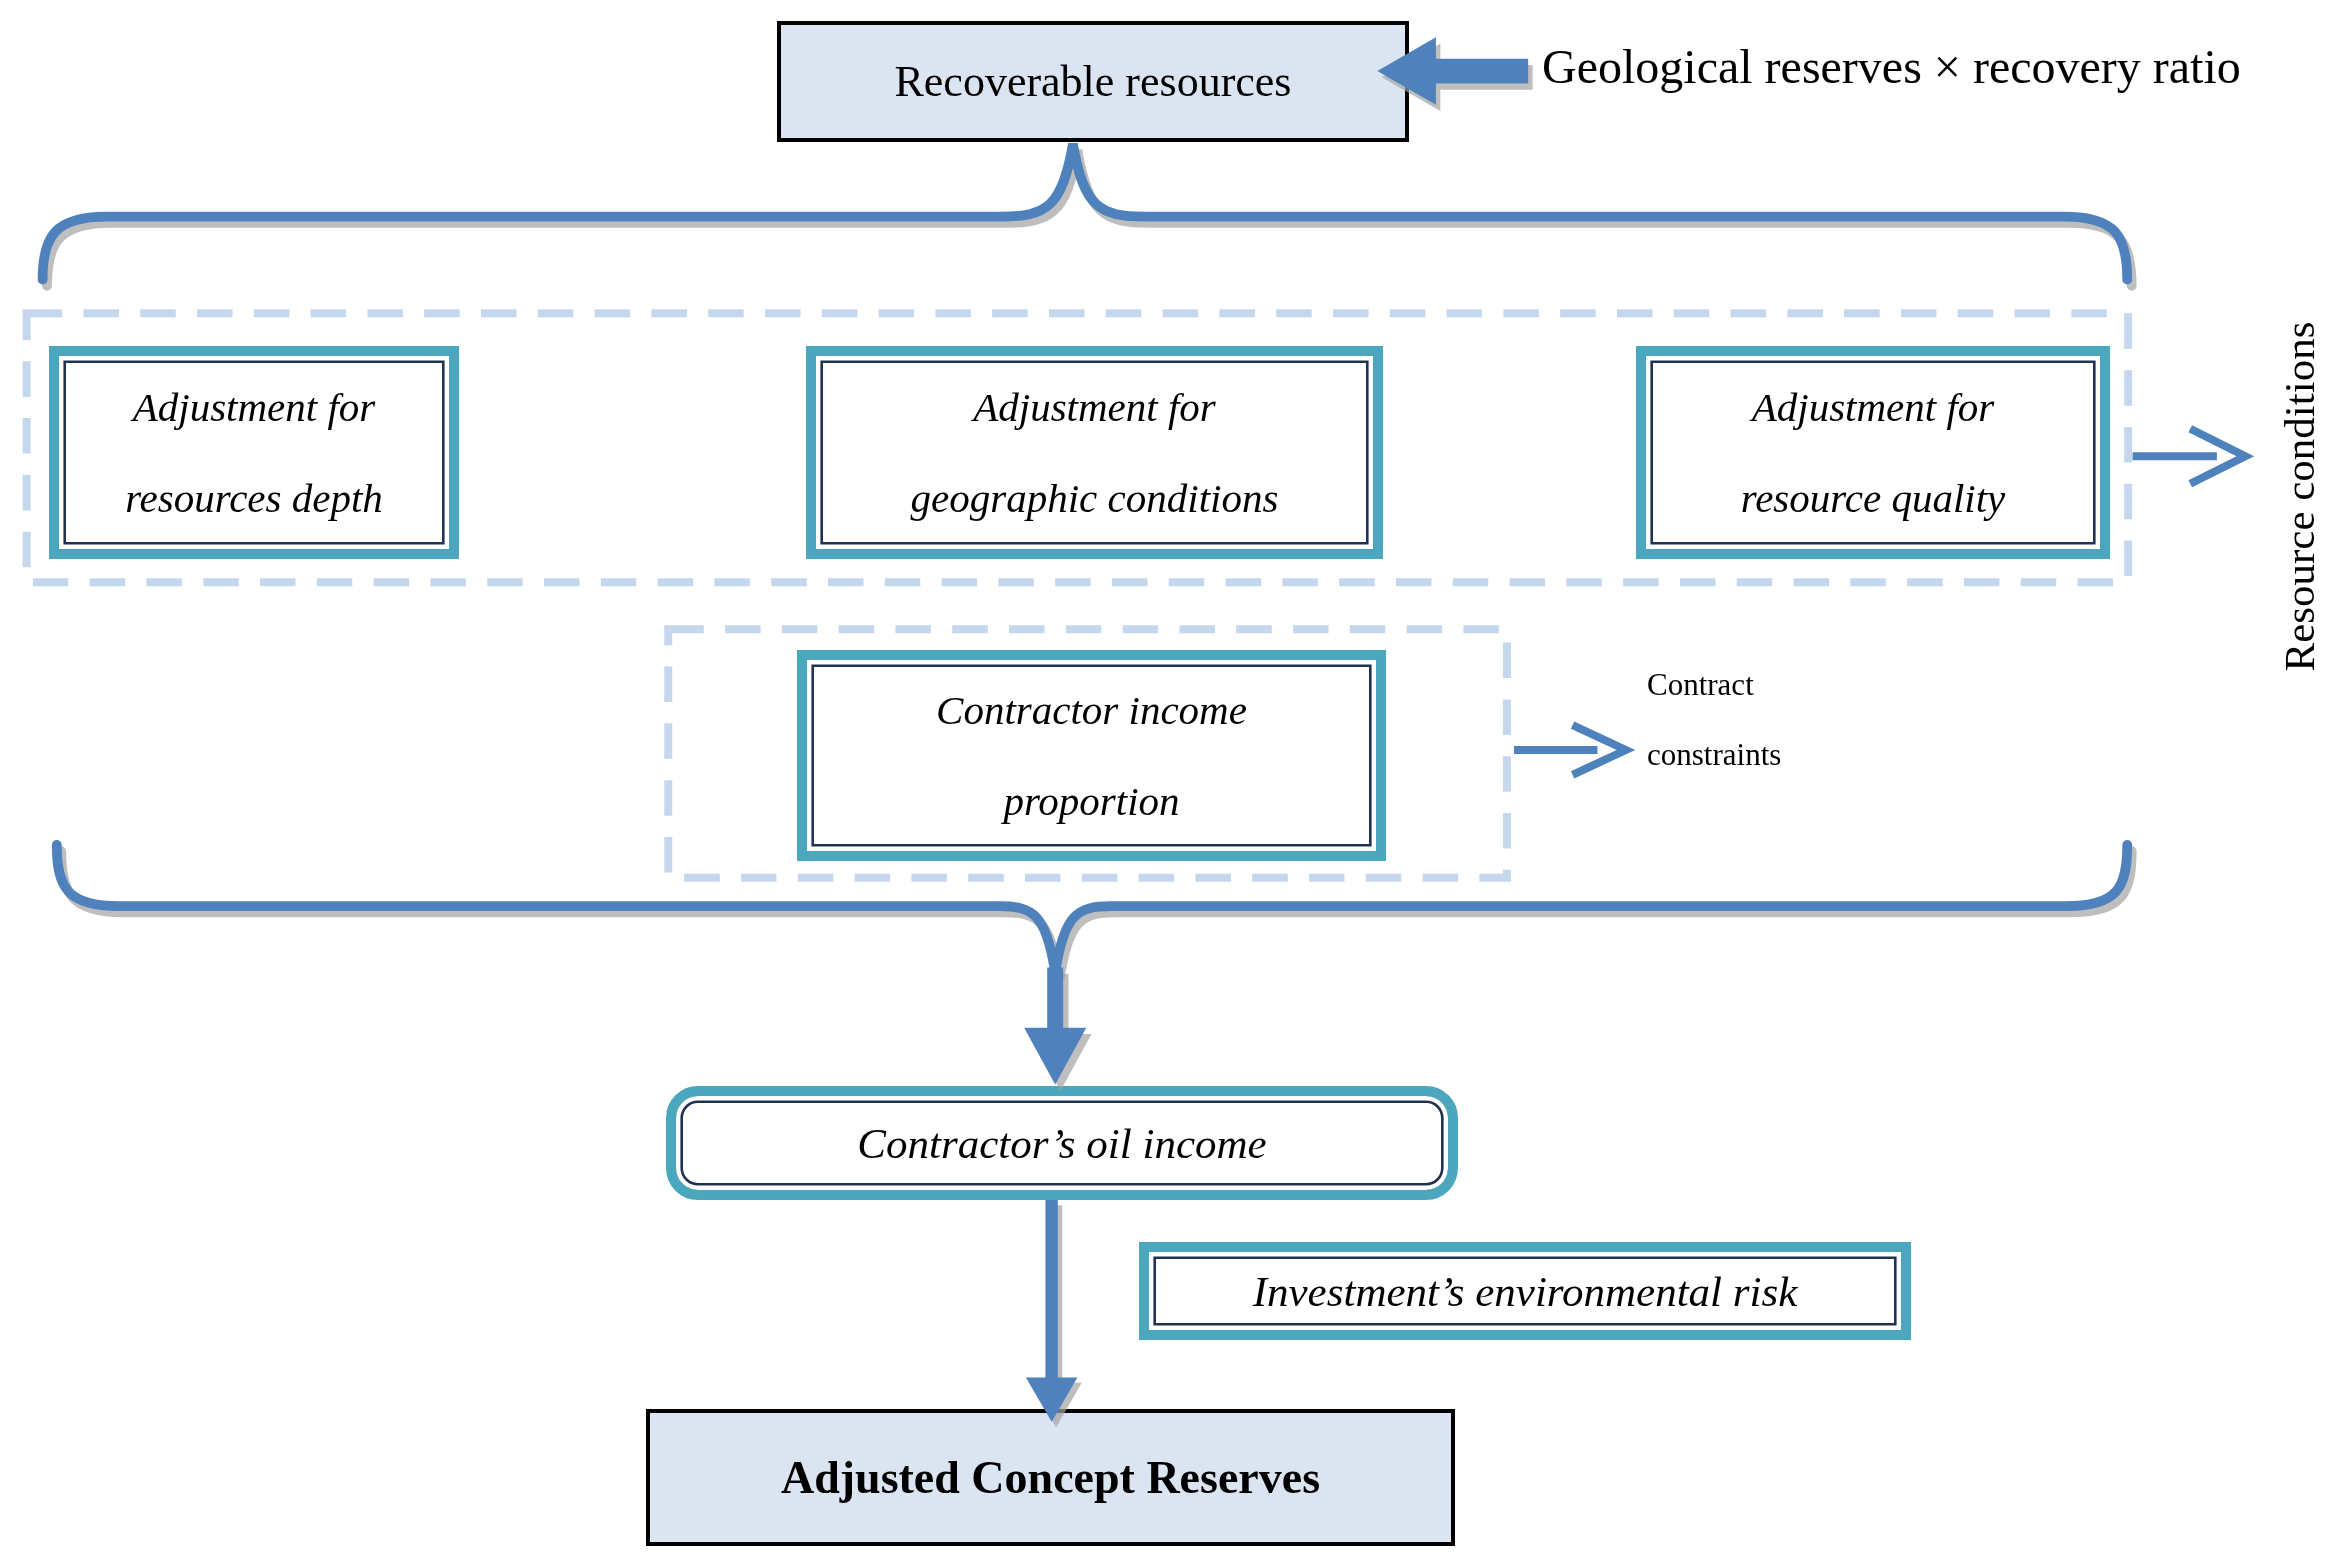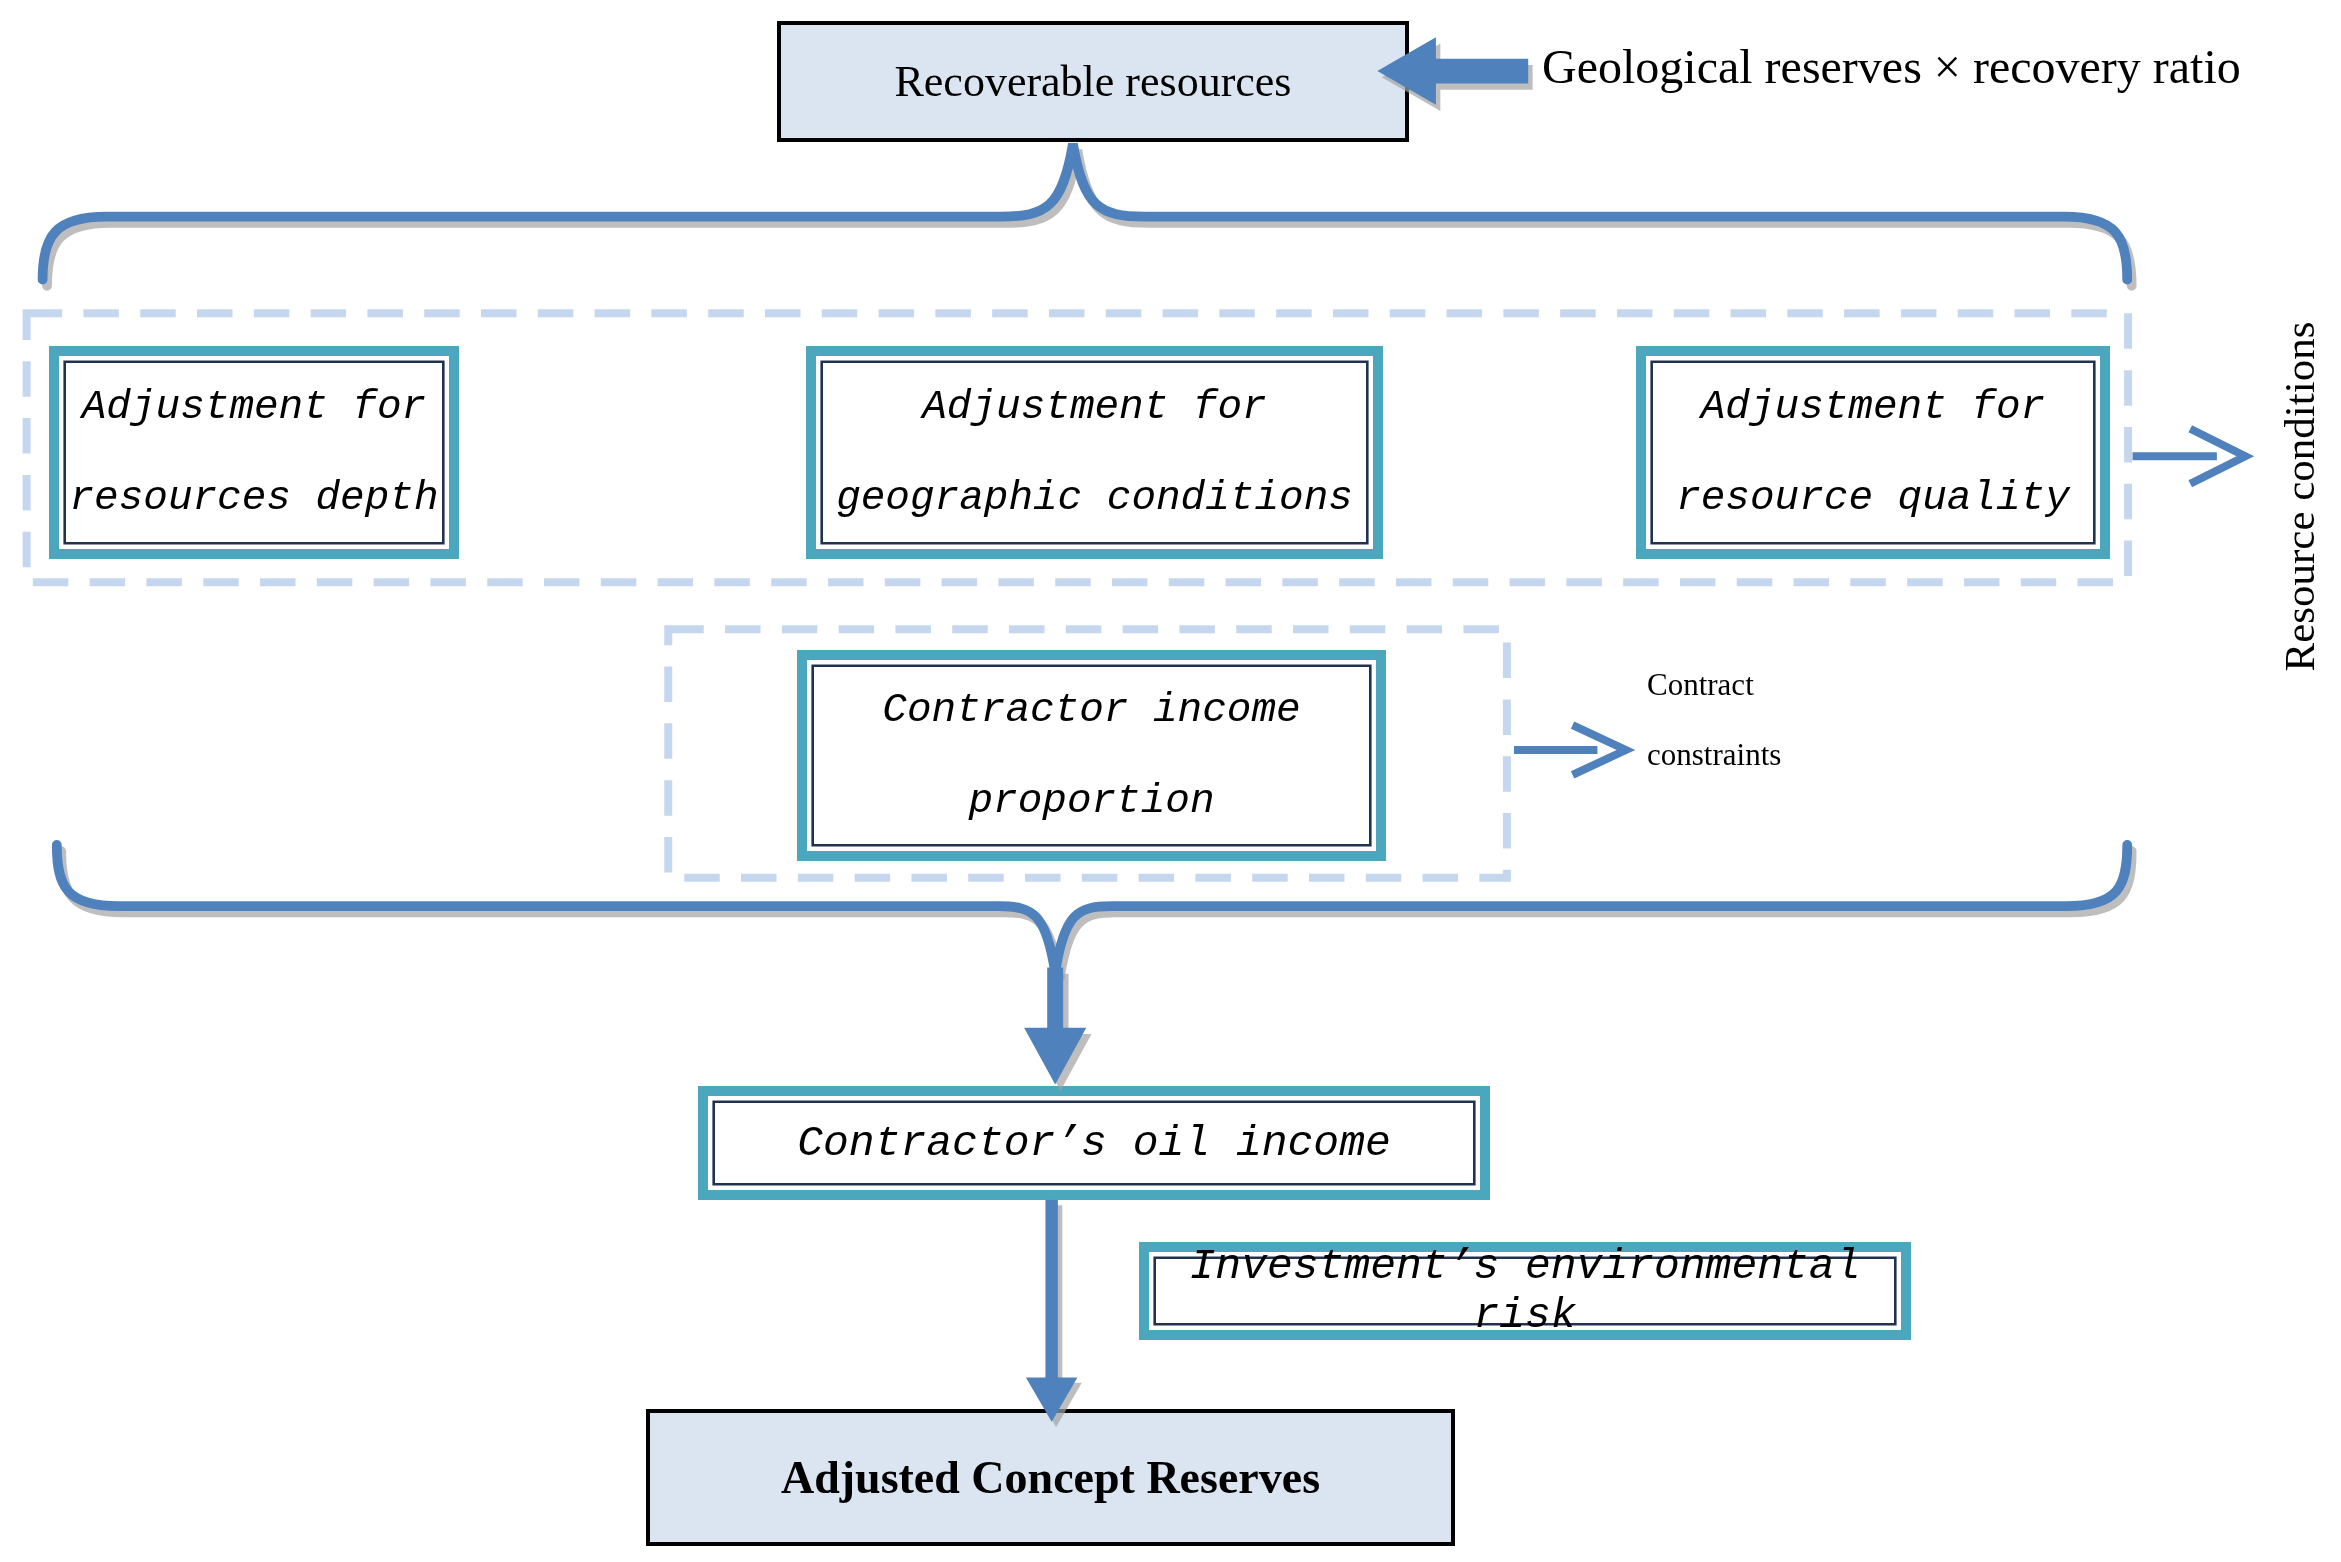--- a/index.html
+++ b/index.html
@@ -12,21 +12,21 @@
   .bluebox{
     background:#dbe5f1;border:4.4px solid #000;
     display:flex;align-items:center;justify-content:center;text-align:center;
   }
   
   .tealbox{
     background:#fff;border:10.6px solid #4aa7bd;
     box-shadow: inset 0 0 0 4.4px #ffffff, inset 0 0 0 7px #20324f;
     display:flex;align-items:center;justify-content:center;text-align:center;
   }
-  .italic{font-style:italic;font-family:Liberation Mono, monospace;}
+  .italic{font-style:italic;}
   .preline{white-space:pre-line;}
   .label{position:absolute;white-space:pre-line;}
   svg.connectors{position:absolute;left:0;top:0;z-index:5;pointer-events:none;}
   .blue-stroke{stroke:#4f81bd;stroke-width:11;fill:none;stroke-linecap:round;}
   .shadow-stroke{stroke:#a3a3a3;stroke-width:11;fill:none;stroke-linecap:round;opacity:.7;}
   .blue-fill{fill:#4f81bd;}
   .shadow-fill{fill:#a3a3a3;opacity:.7;}
   .thin-blue{stroke:#4f81bd;stroke-width:9;fill:none;stroke-linecap:butt;stroke-linejoin:miter;}
   .dashed{stroke:#c5d7ee;stroke-width:9;fill:none;stroke-dasharray:40 24;}
 </style>
@@ -59,21 +59,21 @@
   <div class="abs tealbox italic" style="left:797px;top:650px;width:589px;height:211px;font-size:41px;line-height:2.2;">
     <span class="preline">Contractor income
 proportion</span>
   </div>
 
   <div class="label" style="left:1647px;top:650px;font-size:31px;line-height:2.25;">Contract
 constraints</div>
 
   <div class="label" style="left:2071px;top:470px;width:461px;height:53px;text-align:center;font-size:43px;transform:rotate(-90deg);transform-origin:center;">Resource conditions</div>
 
-  <div class="abs tealbox italic" style="left:698px;top:1086px;width:792px;height:114px;font-size:43px;">
+  <div class="abs tealbox italic" style="left:666px;top:1086px;width:792px;height:114px;font-size:43px;border-radius:32px;">
     <span>Contractor’s oil income</span>
   </div>
 
   <div class="abs tealbox italic" style="left:1139px;top:1242px;width:772px;height:98px;font-size:43px;">
     <span>Investment’s environmental risk</span>
   </div>
 
   <div class="abs bluebox" style="left:646px;top:1409px;width:809px;height:137px;font-size:46px;font-weight:bold;">
     <span>Adjusted Concept Reserves</span>
   </div>

